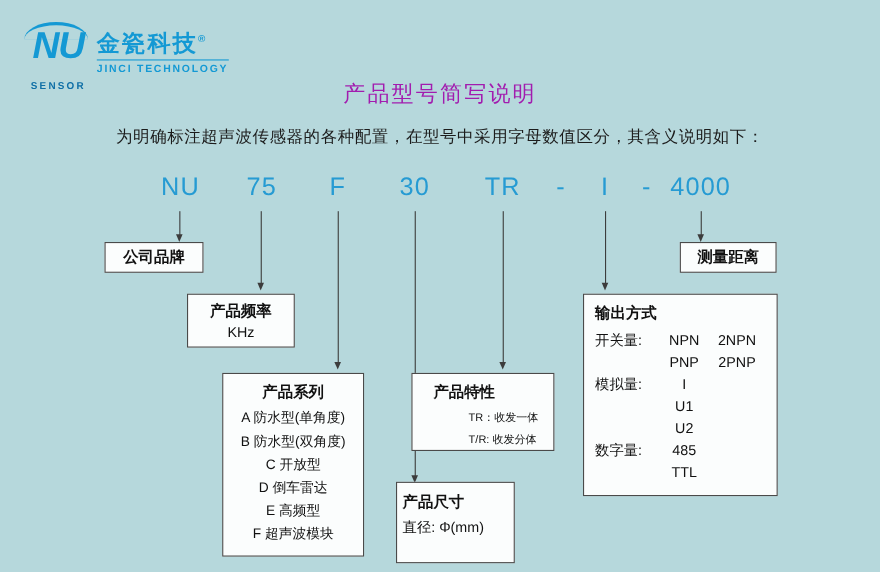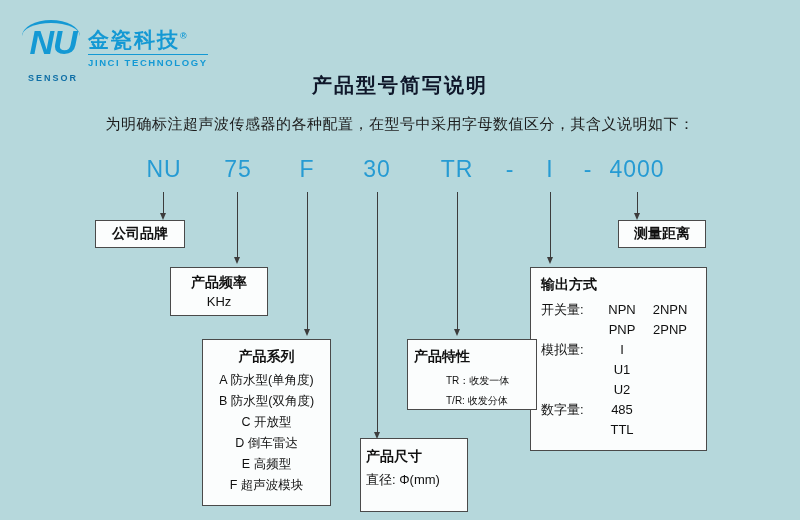--- a/index.html
+++ b/index.html
@@ -19,21 +19,21 @@
   .nu-text { display:block; font-size:34px; font-weight:bold; font-style:italic; color:#1499d4; line-height:0.95; letter-spacing:-1px; }
   .nu-swoosh { position:absolute; left:-6px; top:0px; width:58px; height:16px;
                border-top:3px solid #1499d4; border-radius:50% 50% 0 0 / 100% 100% 0 0; }
   .sensor-text { display:block; font-size:9px; font-weight:bold; color:#0f6fa6; letter-spacing:2px; margin-top:15px; }
   .logo-right { padding-top:8px; }
   .company-cn { font-size:21px; font-weight:bold; color:#1499d4; letter-spacing:2px; line-height:1.1; }
   .company-cn sup { font-size:9px; letter-spacing:0; }
   .company-en { font-size:9.5px; font-weight:bold; color:#1499d4; letter-spacing:1.6px; margin-top:3px; padding-top:2px; border-top:1px solid #1499d4; }
 
   
-  .title { position:absolute; left:0; top:72px; width:100%; text-align:center; font-size:20px; font-weight:bold; letter-spacing:2px; color:#0f172a; }
+  .title { position:absolute; left:0; top:72px; width:100%; text-align:center; font-size:20px; font-weight:normal; letter-spacing:2px; color:#a21caf; }
   .intro { position:absolute; left:0; top:115px; width:100%; text-align:center; font-size:15px; letter-spacing:0.5px; color:#1c1c1c; }
 
   
   .seg { position:absolute; top:156px; transform:translateX(-50%); font-size:23px; color:#269bd3; letter-spacing:1px; }
 
   
   .arrow { position:absolute; width:1px; background:#3c3c3c; }
   .arrow::after { content:""; position:absolute; bottom:-6px; left:-3px;
                   border-left:3.5px solid transparent; border-right:3.5px solid transparent;
                   border-top:7px solid #3c3c3c; }
@@ -45,21 +45,21 @@
   .box-brand    { left:95px;  top:220px; width:90px;  height:28px; display:flex; align-items:center; justify-content:center; }
   .box-distance { left:618px; top:220px; width:88px;  height:28px; display:flex; align-items:center; justify-content:center; }
 
   .box-frequency { left:170px; top:267px; width:98px; height:49px; text-align:center; padding-top:6px; }
   .box-frequency .unit { font-size:13px; margin-top:2px; }
 
   .box-series { left:202px; top:339px; width:129px; height:167px; text-align:center; padding-top:8px; }
   .box-series .bt { margin-bottom:4px; }
   .box-series .item { font-size:12.5px; line-height:21px; white-space:nowrap; }
 
-  .box-feature { left:407px; top:339px; width:130px; height:71px; padding:8px 6px; }
+  .box-feature { left:374px; top:339px; width:130px; height:71px; padding:8px 19px; }
   .box-feature .bt { margin-bottom:5px; }
   .box-feature .item { font-size:10px; line-height:20px; white-space:nowrap;margin-left:32px; }
 
   .box-size { left:360px; top:438px; width:108px; height:74px; padding:9px 5px; }
   .box-size .detail { font-size:13px; margin-top:5px; }
 
   .box-output { left:530px; top:267px; width:177px; height:184px; padding:8px 10px; }
   .box-output .bt { margin-bottom:6px; }
   .out-grid { display:grid; grid-template-columns:58px 46px 50px; row-gap:1px; font-size:13px; line-height:19px; }
   .out-grid .lbl { text-align:left; }

